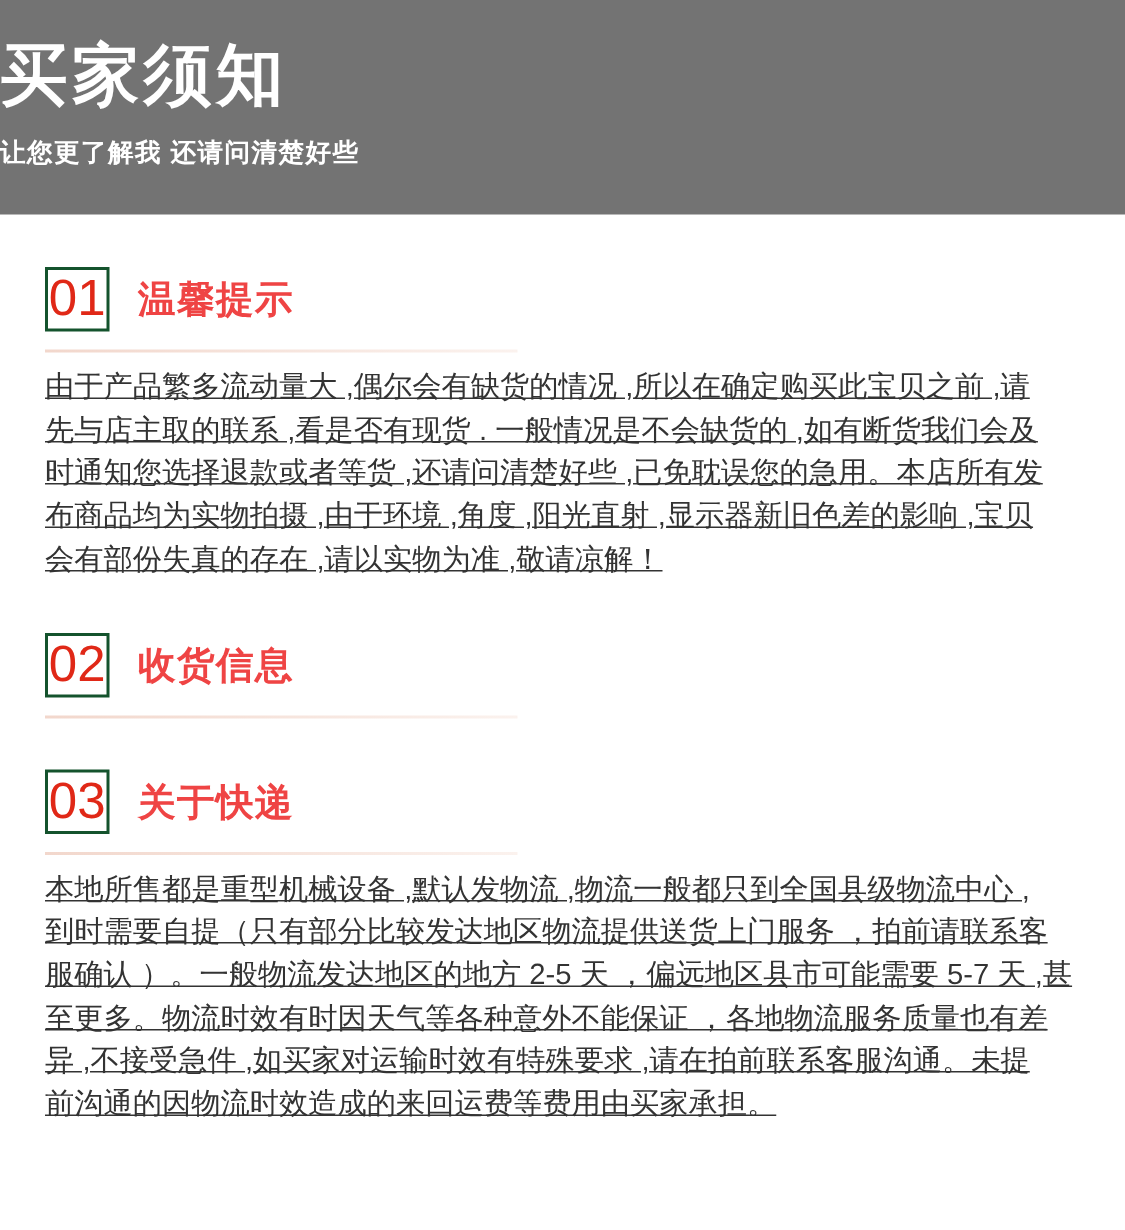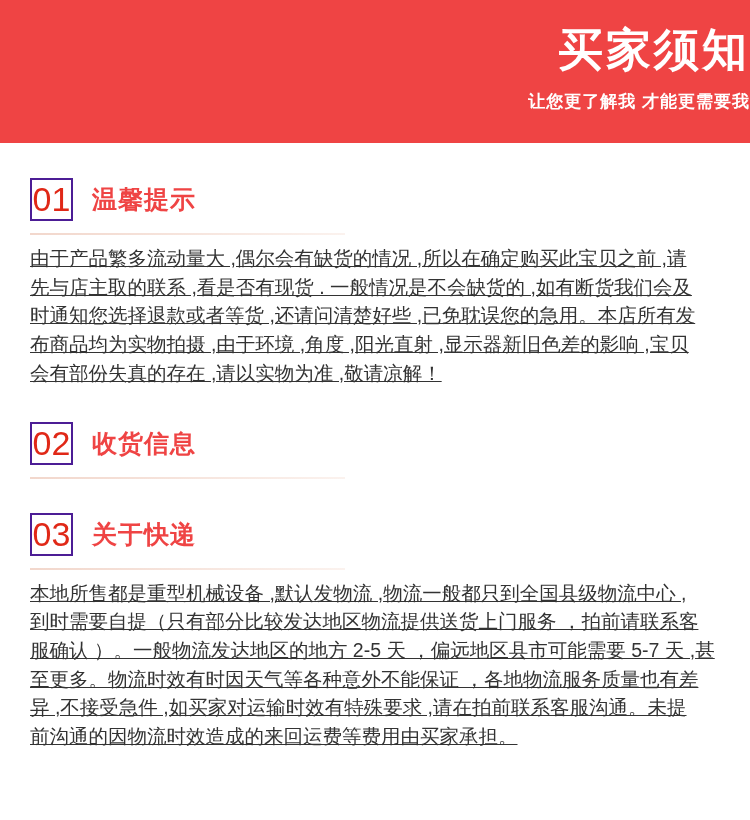--- a/index.html
+++ b/index.html
@@ -10,22 +10,22 @@
   }
   .page {
     width: 750px;
     height: 820px;
     background: #ffffff;
     overflow: hidden;
   }
   
   .banner {
     height: 143px;
-    background: #ef4444;
-    text-align: right;
+    background: #737373;
+    text-align: left;
     color: #ffffff;
   }
   .banner-title {
     font-size: 45px;
     font-weight: bold;
     letter-spacing: 3px;
     padding-top: 25px;
     line-height: 1.1;
   }
   .banner-subtitle {
@@ -41,21 +41,21 @@
   .notice-section { margin-top: 35px; }
   .notice-section + .notice-section { margin-top: 34px; }
   .section-header {
     display: flex;
     align-items: center;
   }
   .num-box {
     box-sizing: border-box;
     width: 43px;
     height: 43px;
-    border: 2px solid #4c1d95;
+    border: 2px solid #14532d;
     color: #e02817;
     font-size: 34px;
     line-height: 39px;
     text-align: center;
     font-weight: 400;
     flex: 0 0 auto;
   }
   .section-title {
     font-size: 25px;
     font-weight: bold;
@@ -78,21 +78,21 @@
     text-decoration: underline;
   }
 </style>
 </head>
 <body>
 
 <div class="page">
 
   <header class="banner">
     <div class="banner-title">买家须知</div>
-    <div class="banner-subtitle">让您更了解我 才能更需要我</div>
+    <div class="banner-subtitle">让您更了解我 还请问清楚好些</div>
   </header>
 
   <main class="content">
 
     <section class="notice-section">
       <div class="section-header">
         <div class="num-box">01</div>
         <h2 class="section-title">温馨提示</h2>
       </div>
       <div class="divider"></div>

